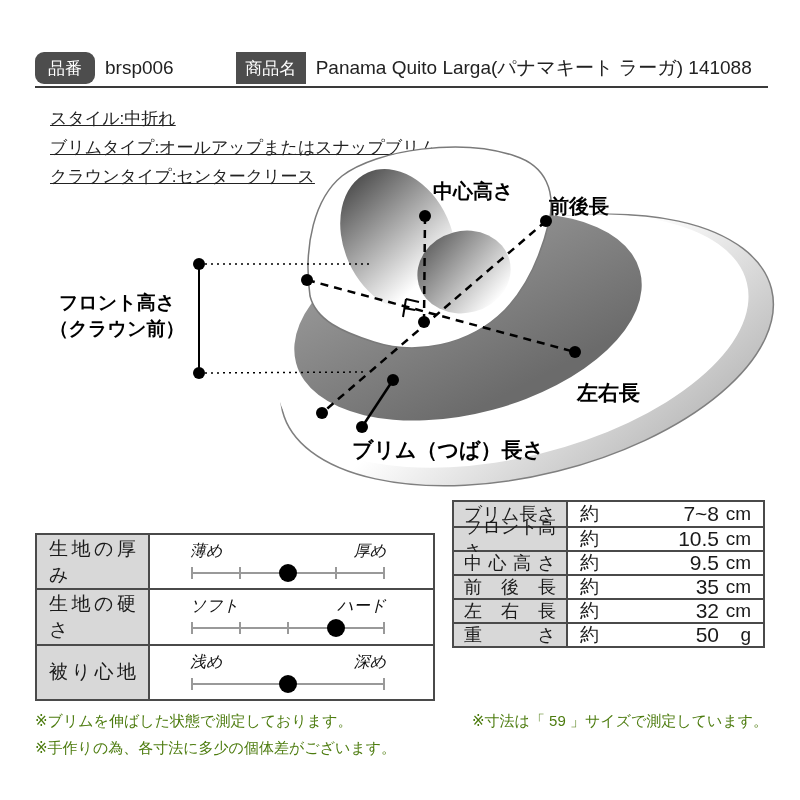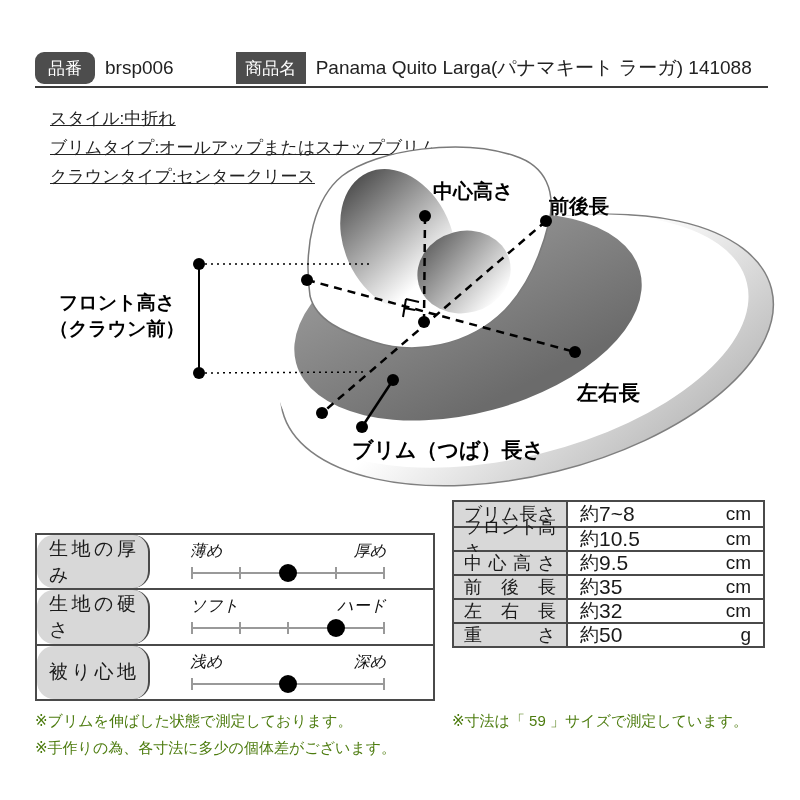--- a/index.html
+++ b/index.html
@@ -24,42 +24,42 @@
   .dl-center { left: 433px; top: 178px; font-size: 20px; }
   .dl-fb     { left: 549px; top: 193px; font-size: 20px; }
   .dl-front  { left: 36px;  top: 290px; width: 162px; text-align: center; font-size: 19px; line-height: 26px; }
   .dl-lr     { left: 577px; top: 379px; font-size: 21px; }
   .dl-brim   { left: 352px; top: 436px; font-size: 21px; }
 
   
   .ftable { position: absolute; left: 35px; top: 533px; width: 400px; height: 168px; border: 2px solid #4a4a4a; display: flex; flex-direction: column; background: #fff; }
   .frow { flex: 1; display: flex; }
   .frow + .frow { border-top: 2px solid #4a4a4a; }
-  .fcell-label { width: 113px; background: #d8d8d8; border-right: 2px solid #4a4a4a; display: flex; align-items: center; padding: 0 12px; font-size: 19px; border-radius: 17px; }
+  .fcell-label { width: 113px; background: #d8d8d8; border-right: 2px solid #4a4a4a; display: flex; align-items: center; padding: 0 12px; font-size: 19px; }
   .jlabel { flex: 1; text-align: justify; text-align-last: justify; }
   .fcell-slider { flex: 1; position: relative; }
   .ends { position: absolute; left: 40px; right: 47px; top: 6px; display: flex; justify-content: space-between; font-size: 16px; color: #111; font-style: italic; }
   .track { position: absolute; left: 42px; top: 37px; width: 192px; height: 2px; background: #999; }
   .tick { position: absolute; top: -5px; width: 2px; height: 12px; background: #999; transform: translateX(-1px); }
   .sdot { position: absolute; top: -8px; width: 18px; height: 18px; border-radius: 50%; background: #000; transform: translateX(-9px); }
 
   
   .stable { position: absolute; left: 452px; top: 500px; width: 313px; border: 2px solid #4a4a4a; background: #fff; }
   .srow { display: flex; height: 24px; }
   .srow + .srow { border-top: 2px solid #4a4a4a; }
   .slabel { width: 114px; background: #d8d8d8; border-right: 2px solid #4a4a4a; display: flex; align-items: center; padding: 0 10px; font-size: 18px; }
   .smeas { flex: 1; display: flex; align-items: center; padding: 0 12px; font-size: 19px; }
-  .smeas .val { flex: 1; text-align: left; font-size: 21px; }
+  .smeas .val { flex: 1; text-align: right; font-size: 21px; }
   .smeas .unit { width: 32px; text-align: right; }
 
   
   .note { position: absolute; font-size: 15px; color: #4d7c0f; white-space: nowrap; }
   .n1 { left: 35px; top: 712px; }
   .n2 { left: 35px; top: 739px; }
-  .n3 { left: 452px; top: 712px; }
+  .n3 { left: 472px; top: 712px; }
 </style>
 </head>
 <body>
 
 <div class="hdr">
   <span class="tag t1">品番</span>
   <span class="itemno">brsp006</span>
   <span class="tag t2">商品名</span>
   <span class="pname">Panama Quito Larga(パナマキート ラーガ) 141088</span>
 </div>

